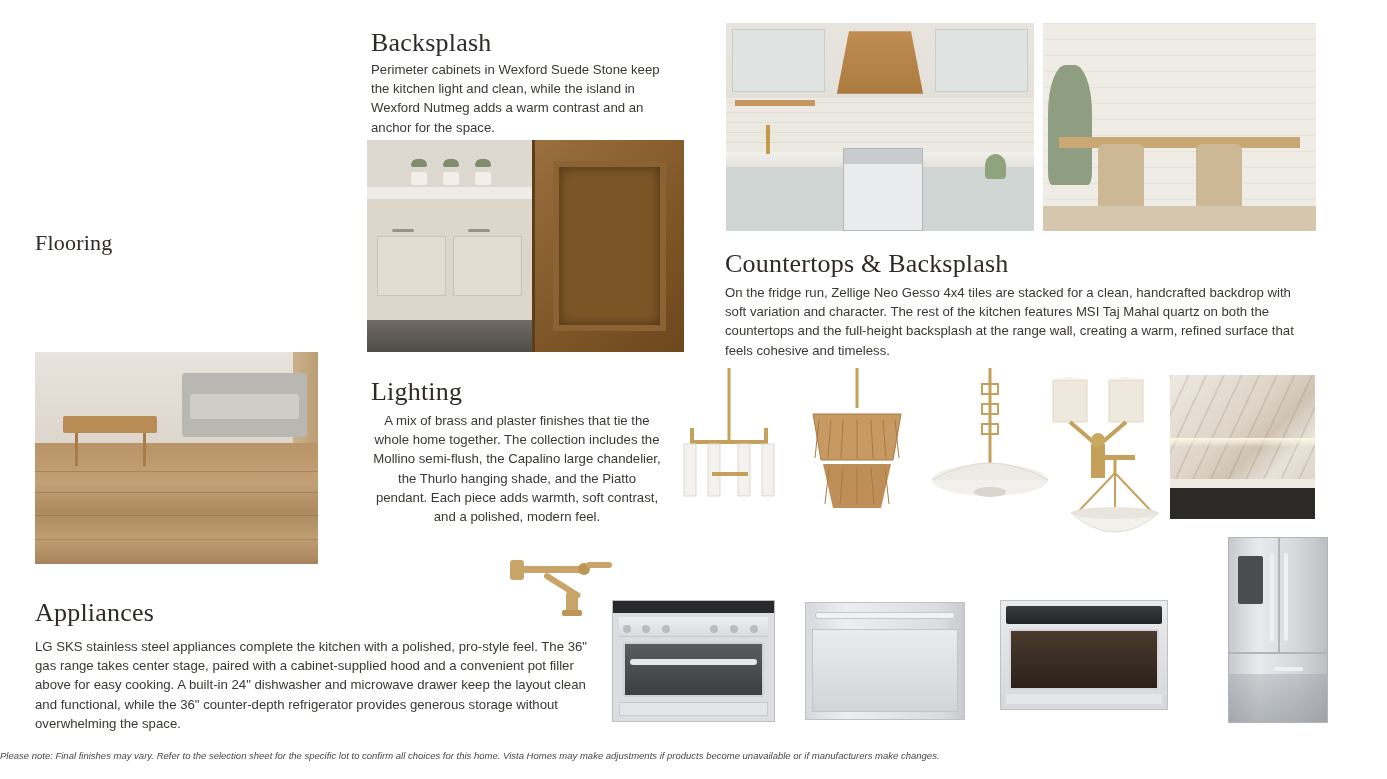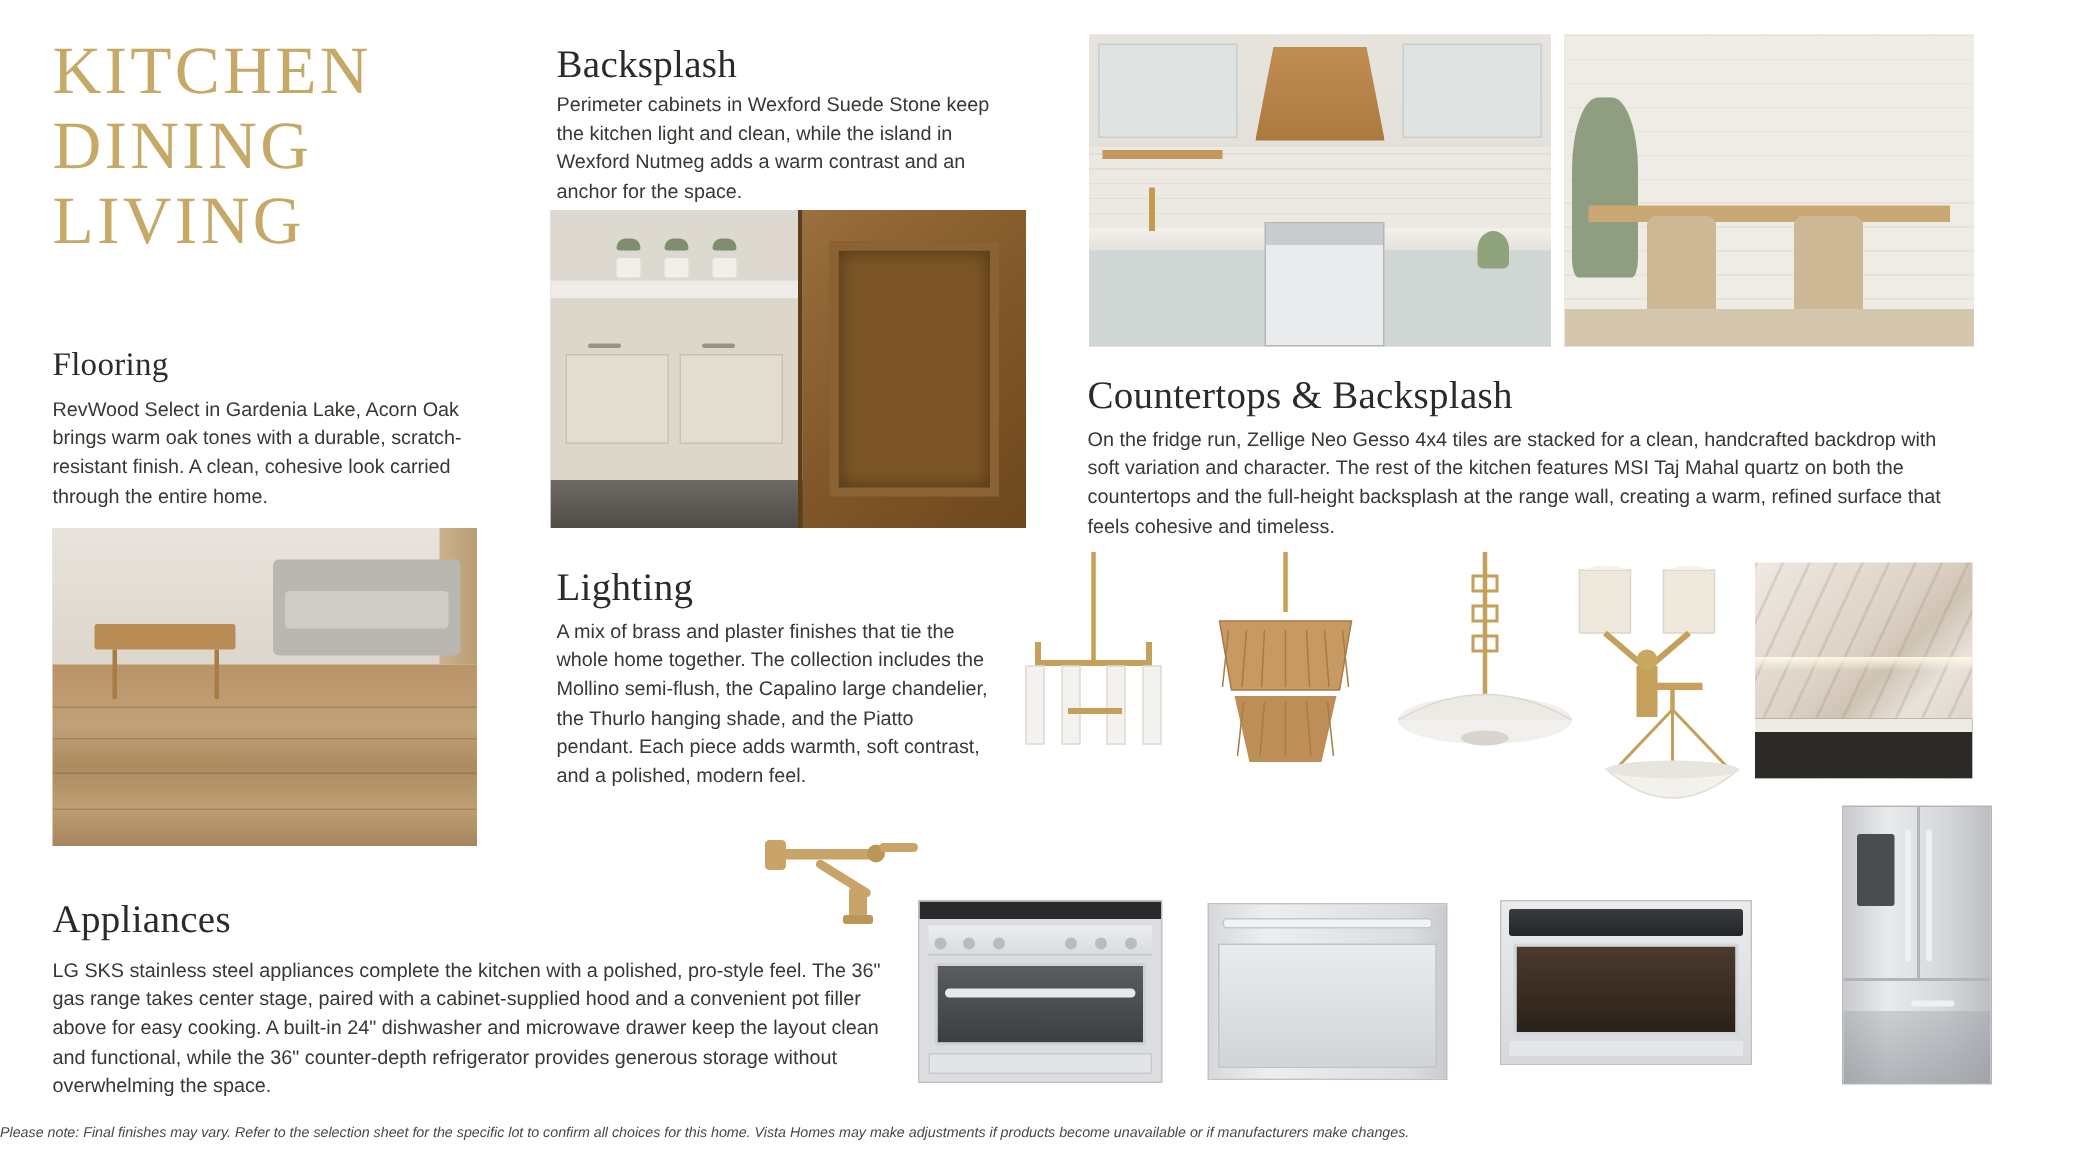--- a/index.html
+++ b/index.html
@@ -145,21 +145,21 @@
   .cab-handle {
     position: absolute; width: 22px; height: 3px; background: #9a9287; border-radius: 2px;
   }
 
   
   .light-head {
     position: absolute; left: 371px; top: 377px;
     font-size: 26px; line-height: 30px;
   }
   .light-text {
-    position: absolute; left: 371px; top: 411px; width: 292px;
+    position: absolute; left: 371px; top: 411px; width: 292px; text-align: center;
   }
 
   
   .appl-head {
     position: absolute; left: 35px; top: 598px;
     font-size: 26px; line-height: 30px;
   }
   .appl-text {
     position: absolute; left: 35px; top: 637px; width: 560px;
   }
@@ -307,28 +307,22 @@
     color: #4a4642;
     font-style: italic;
     font-family: "Liberation Sans", sans-serif;
   }
 </style>
 </head>
 <body>
 
 <div class="page">
 
-  <div class="title-block">
-    <div class="title-line">KITCHEN</div>
-    <div class="title-line">DINING</div>
-    <div class="title-line">LIVING</div>
-  </div>
 
   <div class="serif-head flooring-head">Flooring</div>
-  <div class="body-text flooring-text">RevWood Select in Gardenia Lake, Acorn Oak  brings warm oak tones with a durable, scratch-resistant finish. A clean, cohesive look carried through the entire home.</div>
 
   <div class="flooring-img">
     <div class="fl-room"></div>
     <div class="fl-curtain"></div>
     <div class="fl-sofa"></div>
     <div class="fl-table"></div>
     <div class="fl-leg1"></div>
     <div class="fl-leg2"></div>
     <div class="fl-plank" style="top:56%"></div>
     <div class="fl-plank" style="top:66%"></div>

